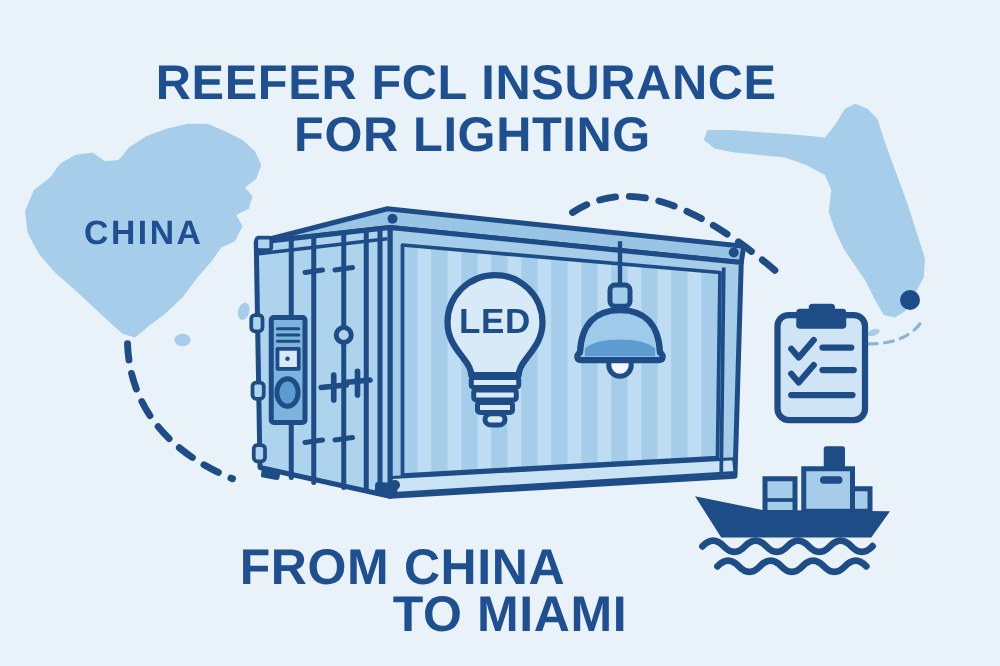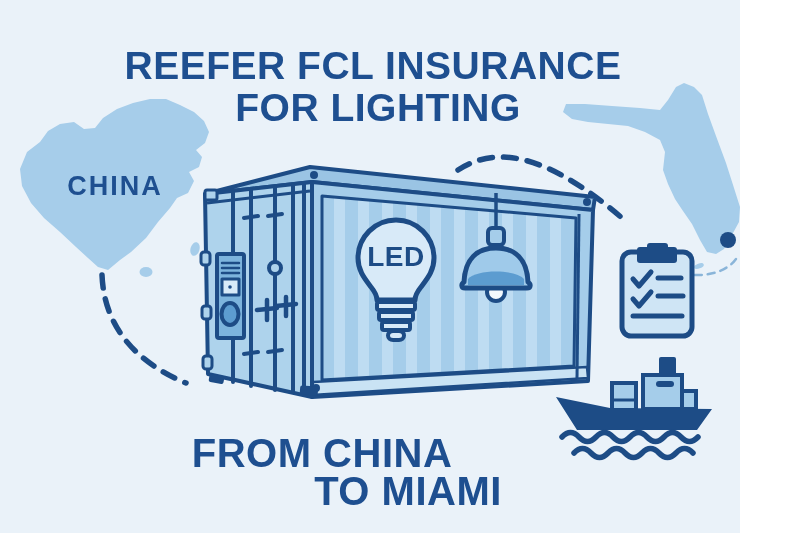--- a/index.html
+++ b/index.html
@@ -1,17 +1,17 @@
 <!DOCTYPE html>
 <html style="--background: #eaf2f9; --outline-dark: #1d4c86; --text-dark: #1e4f90; --map-fill: #a6cdea; --container-top: #9ac4e4; --container-side: #a5cdea; --container-stripe: #bedcf2; --container-front: #aed3ec; --rail-light: #c9e3f4; --panel-fill: #7db4dd; --panel-inner: #5c9cd0; --bulb-fill: #d8eaf8; --lamp-shade: #9fcaea; --lamp-inner: #5c9cd0; --lamp-bulb: #f2f8fd; --clipboard-fill: #cfe5f5; --ship-light: #a5cdea; --dash-light: #8ab5d9;"><head>
 <meta charset="utf-8">
 <style>
   html,body{margin:0;padding:0;background:#fff;}
   .stage{
-    position:relative;width:740px;height:533px;overflow:hidden;
+    position:relative;width:800px;height:533px;overflow:hidden;
     background:var(--background,#eaf2f9);
     font-family:"Liberation Sans",sans-serif;
   }
   svg{position:absolute;inset:0;display:block;}
   .t-title{font-weight:bold;font-size:39px;fill:var(--text-dark,#1e4f90);letter-spacing:.5px;}
   .t-route{font-weight:bold;font-size:40px;fill:var(--text-dark,#1e4f90);letter-spacing:.5px;}
   .t-map{font-weight:bold;font-size:27px;fill:var(--text-dark,#1e4f90);letter-spacing:2px;}
   .t-led{font-weight:bold;font-size:28px;fill:var(--outline-dark,#1d4c86);letter-spacing:.5px;}
   .fill-map{fill:var(--map-fill,#a6cdea);}
   .fill-dark{fill:var(--outline-dark,#1d4c86);}

